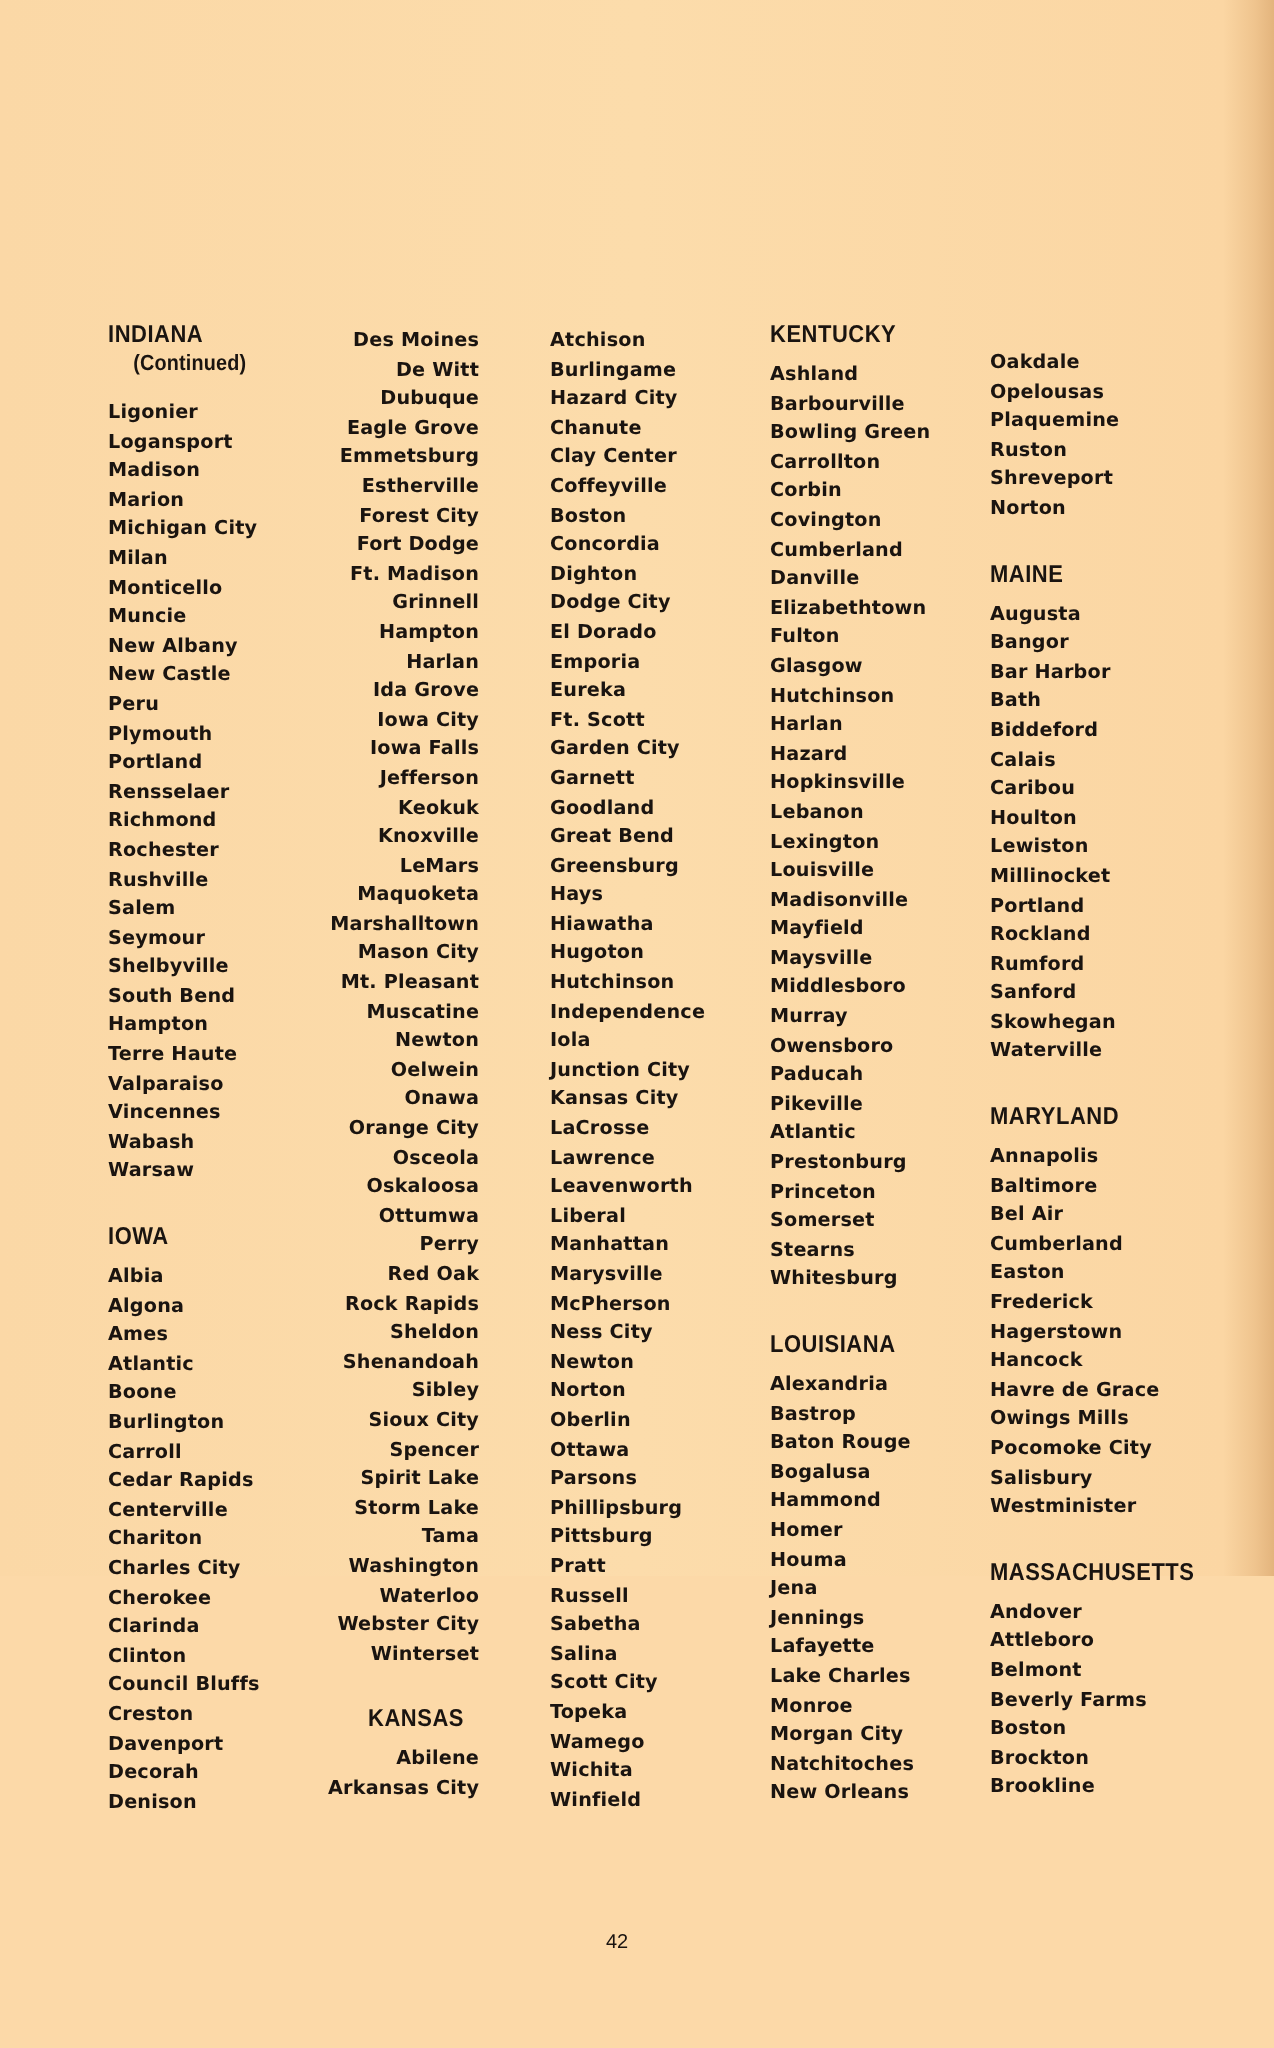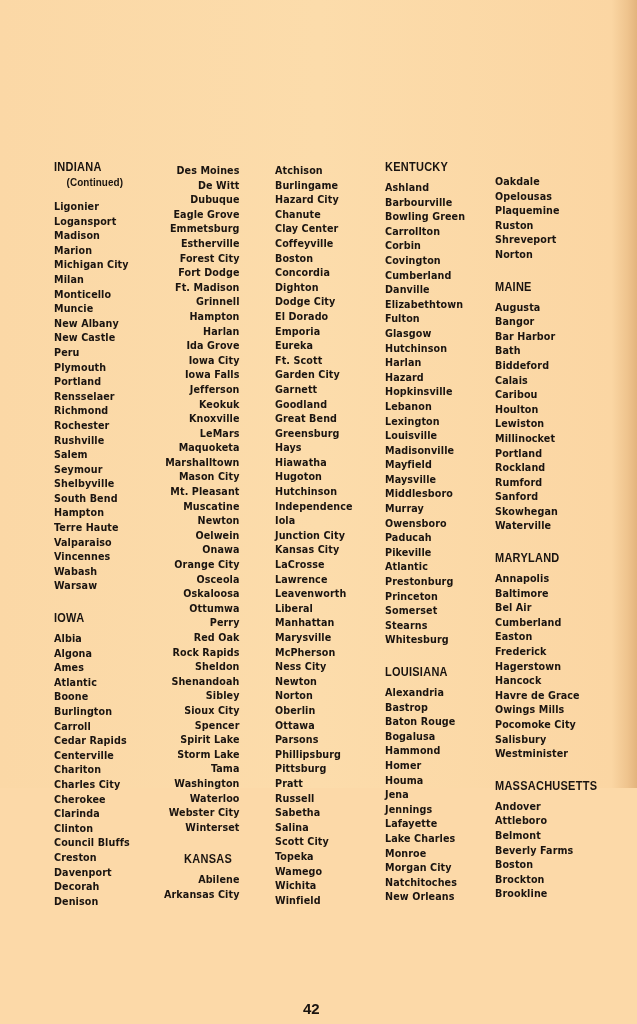--- a/index.html
+++ b/index.html
@@ -33,22 +33,22 @@
   .cont {
     font-family: "Liberation Sans", sans-serif;
     font-weight: bold; font-size: 11px;
     transform: scaleX(0.9); transform-origin: left;
     padding-left: 14px; line-height: 15px; margin-bottom: 10px;
   }
   .state-gap { margin-top: 17px; }
   .after-state { margin-bottom: 6px; }
   .city { white-space: nowrap; font-size: 9.6px; }
   .pagenum {
-    position: absolute; left: 303px; top: 1000px;
-    font-family: "Liberation Sans", sans-serif; font-weight: bold; font-size: 15px;
+    position: absolute; left: 303px; top: 966px;
+    font-family: "Liberation Sans", sans-serif; font-weight: normal; font-size: 10px;
   }
 </style>
 </head>
 <body>
 
 <div class="page">
   <div class="col col1" style="top: 160px;">
       <div class="state">INDIANA</div>
       <div class="cont">(Continued)</div>
       <div class="city">Ligonier</div>

